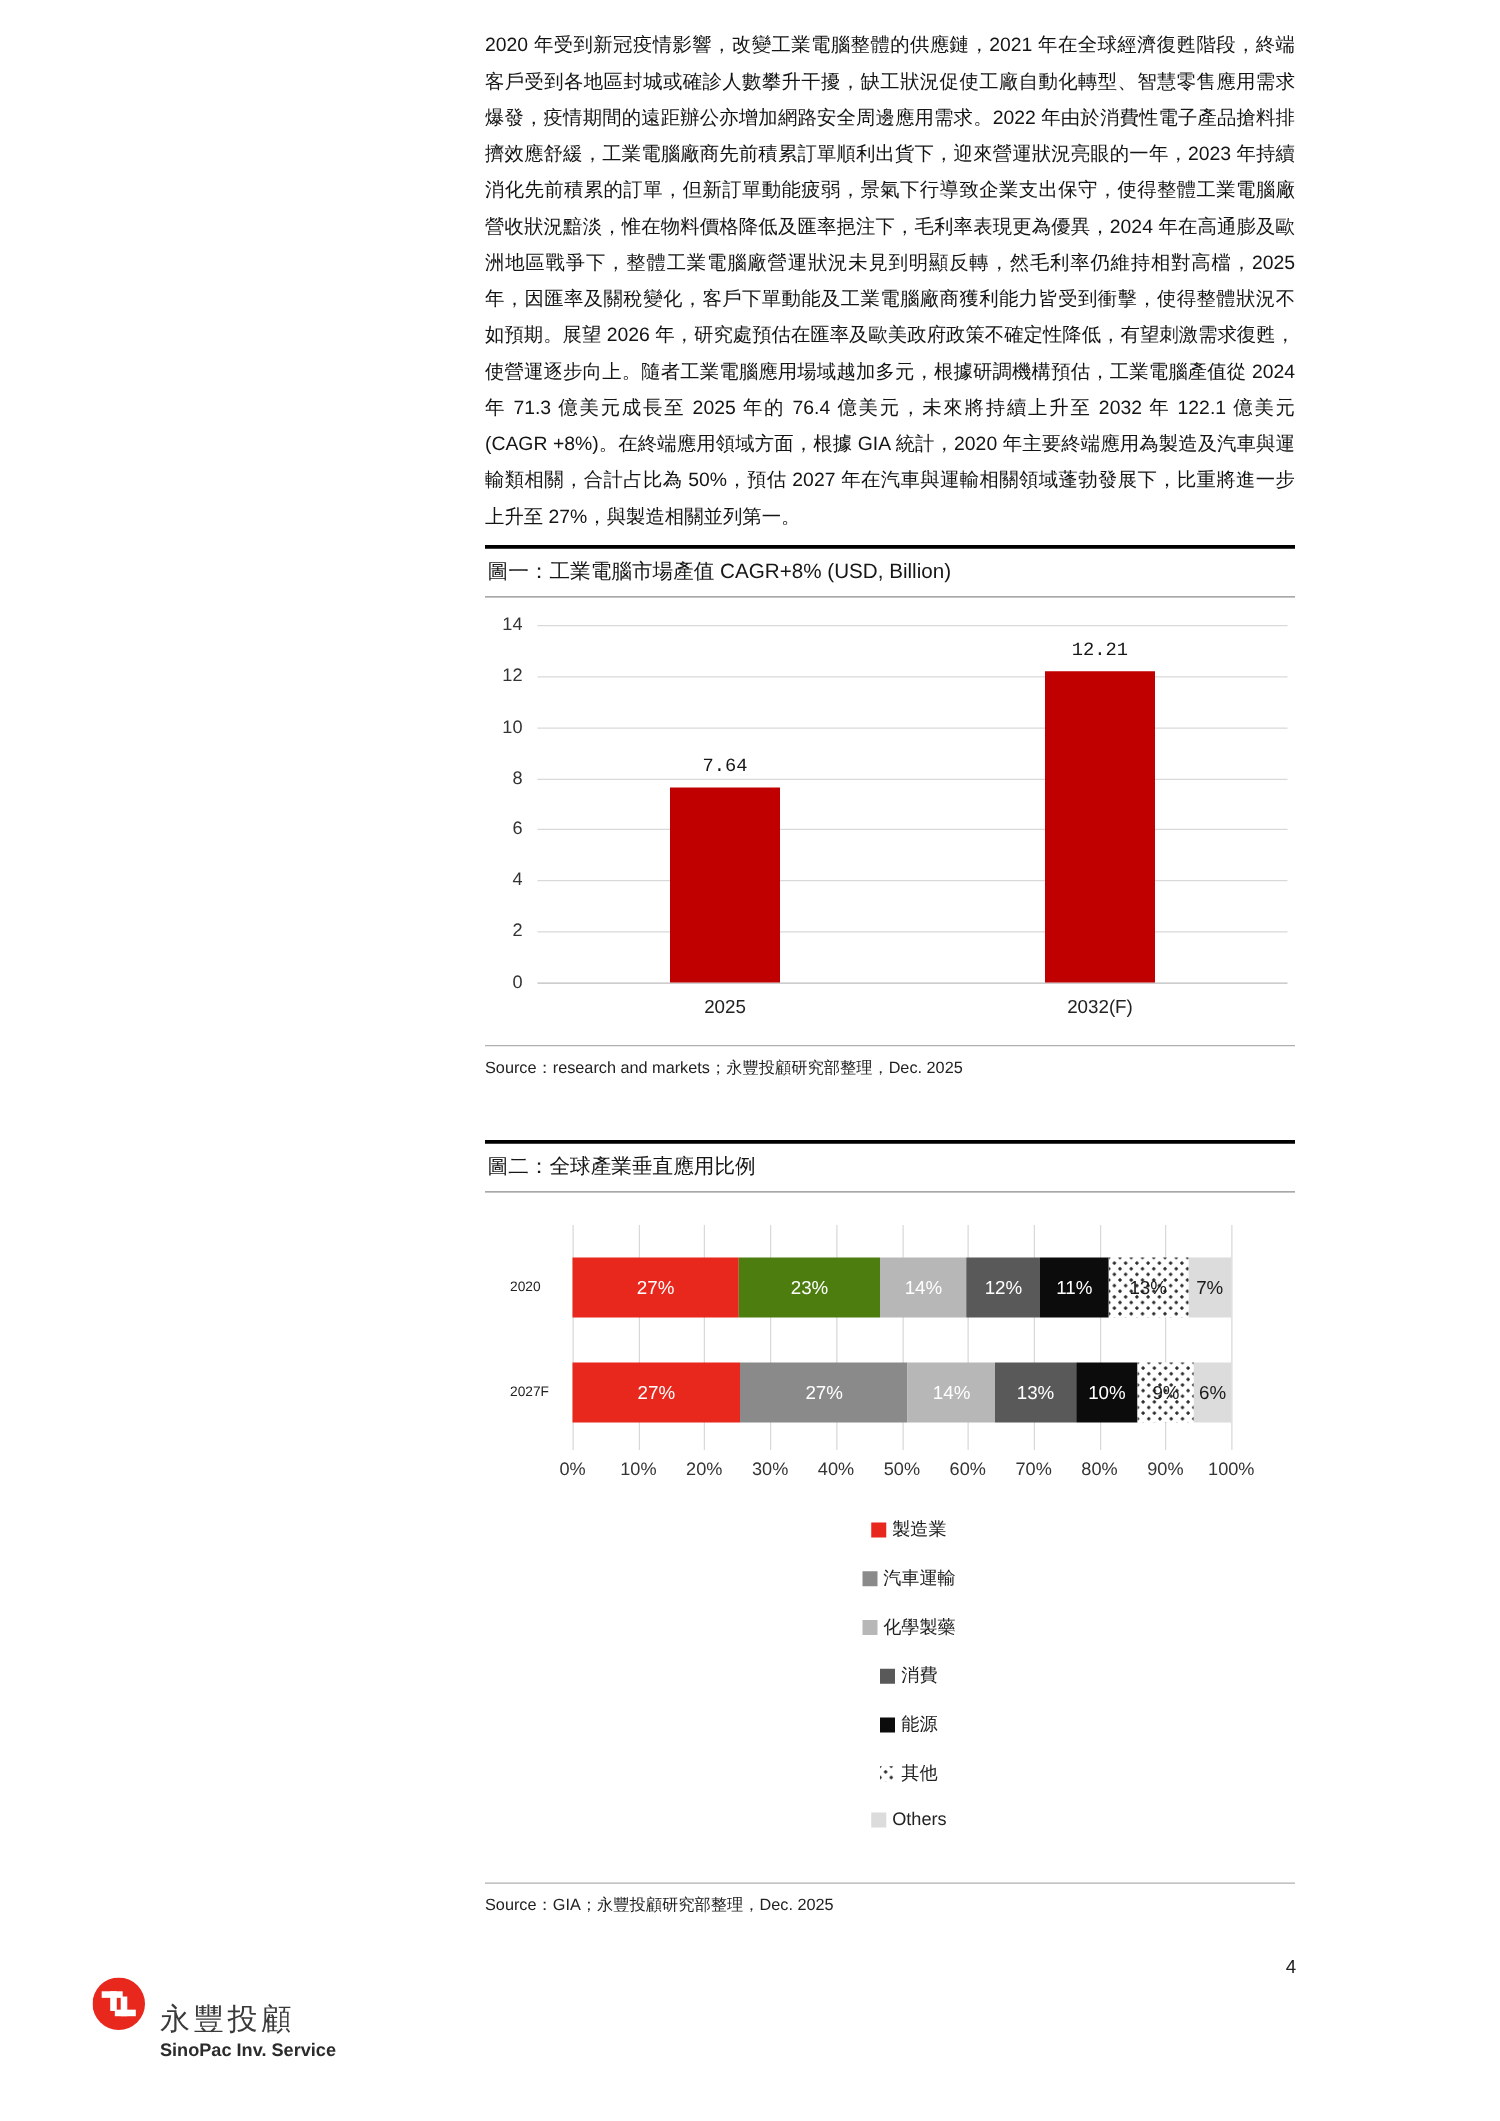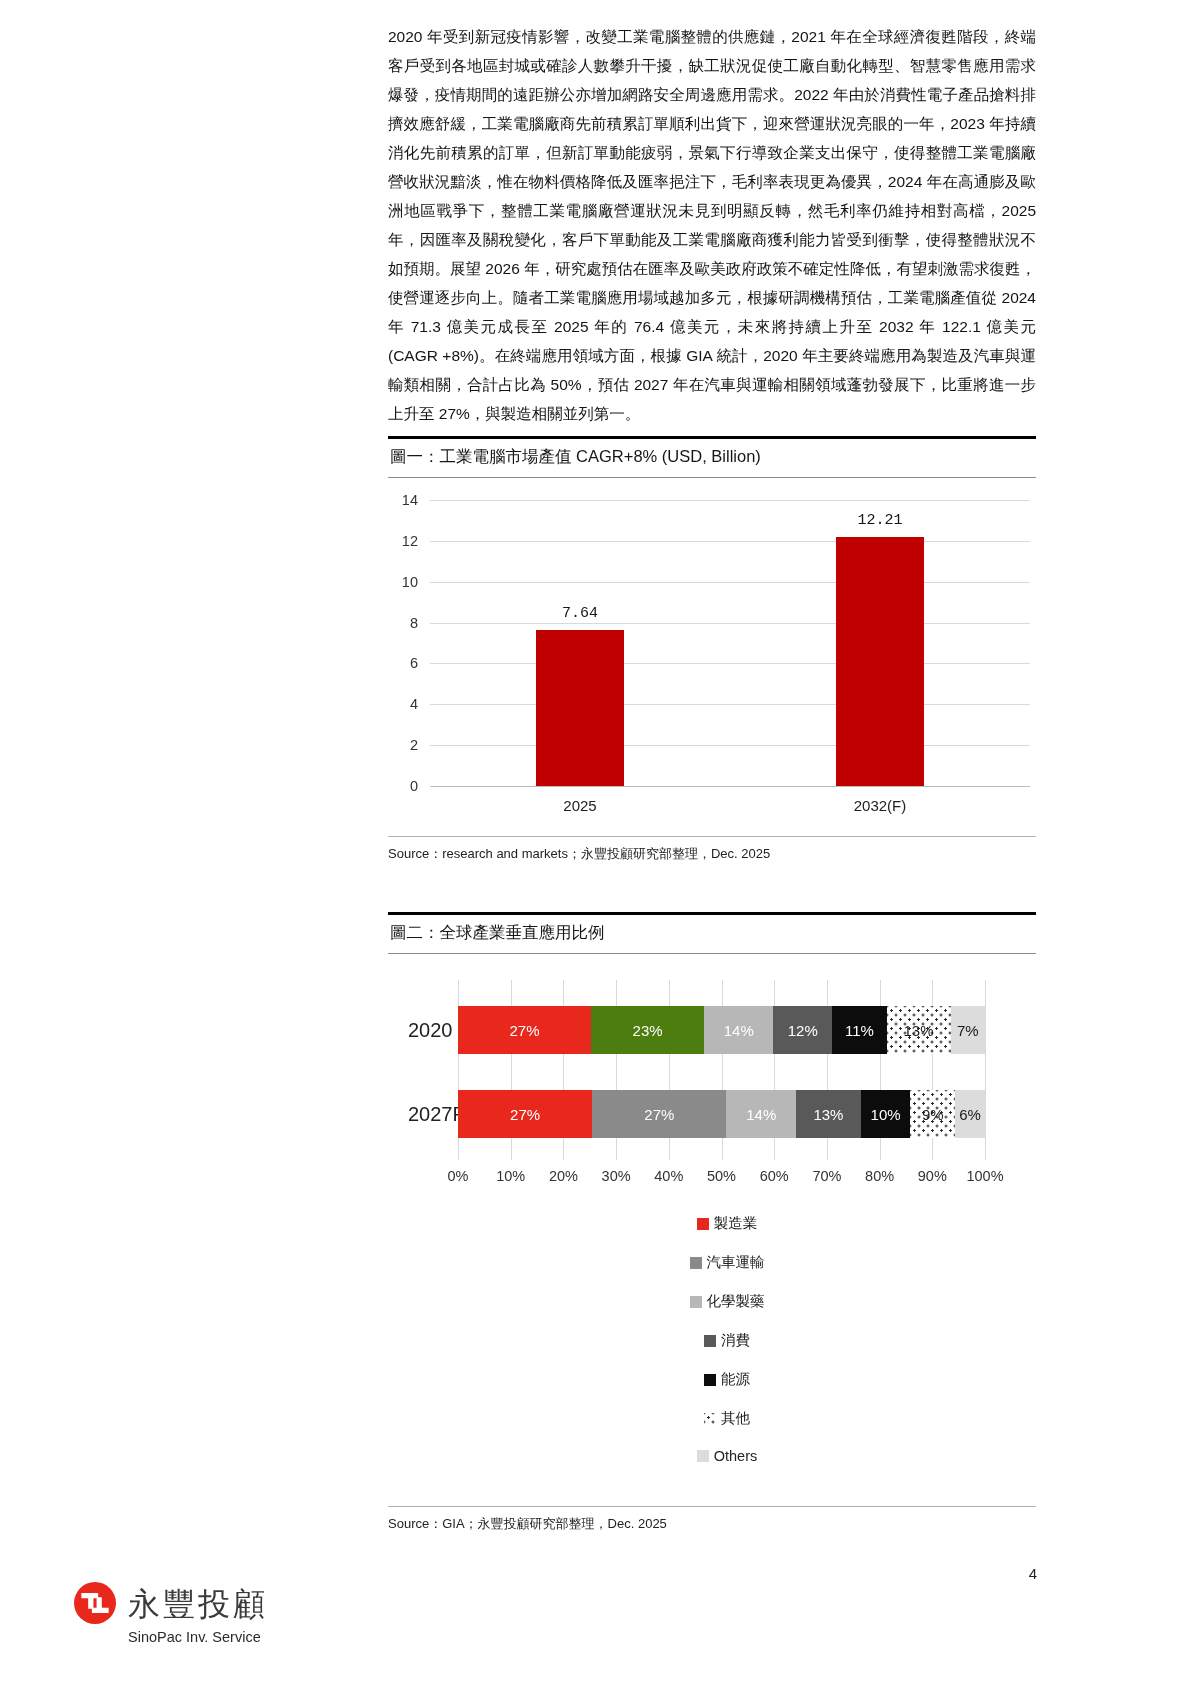--- a/index.html
+++ b/index.html
@@ -30,37 +30,37 @@
   .c1-datalabel { position:absolute; transform:translateX(-50%); font-size:15px; color:#161616;font-family:Liberation Mono, monospace; }
   .c1-cats { position:relative; height:38px; margin-left:42px; margin-right:6px; }
   .c1-cat { position:absolute; top:11px; transform:translateX(-50%); font-size:15px; color:#222; }
 
   
   .c2-plotwrap { position:relative; margin-top:26px; padding:26px 0 22px 0; }
   .c2-grid { position:absolute; left:70px; right:51px; top:0; bottom:0; }
   .c2-vline { position:absolute; top:0; bottom:0; width:1px; background:#d9d9d9; }
   .c2-row { display:flex; align-items:center; height:48px; position:relative; }
   .c2-row + .c2-row { margin-top:36px; }
-  .c2-rowlabel { width:70px; padding-left:20px; font-size:20px; color:#222; }
+  .c2-rowlabel { width:70px; padding-left:20px; font-size:11px; color:#222; }
   .c2-bar { flex:1; margin-right:51px; display:flex; height:48px; }
   .c2-seg { display:flex; align-items:center; justify-content:center; font-size:15px; overflow:hidden; white-space:nowrap; }
   .dotted-bg { background-color:#ffffff;
     background-image:radial-gradient(circle,#2a2a2a 1.1px,transparent 1.4px),radial-gradient(circle,#2a2a2a 1.1px,transparent 1.4px);
     background-size:9px 9px; background-position:0 0,4.5px 4.5px; }
   .c2-ticks { position:relative; height:22px; margin:8px 51px 0 70px; }
   .c2-tick { position:absolute; transform:translateX(-50%); font-size:14.5px; color:#333; }
   .c2-legend { display:flex; justify-content:center; align-items:center; gap:20px; margin:24px 30px 0 60px;flex-direction:column; }
   .c2-legenditem { display:flex; align-items:center; font-size:14.5px; color:#222; }
   .c2-marker { width:12px; height:12px; margin-right:5px; flex:none; }
 
   
   .footer { position:absolute; left:74px; top:1582px; display:flex; align-items:flex-start; }
   .footer-logo { width:42px; height:42px; margin-right:12px; flex:none; }
-  .brand-cn { font-size:32px; color:#3a3a3a; letter-spacing:3px; margin-top:1px; }
-  .brand-en { font-size:14.5px; font-weight:normal; color:#2b2b2b; margin-top:2px; }
+  .brand-cn { font-size:24px; color:#3a3a3a; letter-spacing:3px; margin-top:17px; }
+  .brand-en { font-size:14.5px; font-weight:bold; color:#2b2b2b; margin-top:2px; }
   .page-number { position:absolute; right:163px; top:1565px; font-size:15px; color:#222; }
 </style>
 </head>
 <body>
 
 <div class="page">
   <div class="content">
 
     <p class="body-par">2020 年受到新冠疫情影響，改變工業電腦整體的供應鏈，2021 年在全球經濟復甦階段，終端客戶受到各地區封城或確診人數攀升干擾，缺工狀況促使工廠自動化轉型、智慧零售應用需求爆發，疫情期間的遠距辦公亦增加網路安全周邊應用需求。2022 年由於消費性電子產品搶料排擠效應舒緩，工業電腦廠商先前積累訂單順利出貨下，迎來營運狀況亮眼的一年，2023 年持續消化先前積累的訂單，但新訂單動能疲弱，景氣下行導致企業支出保守，使得整體工業電腦廠營收狀況黯淡，惟在物料價格降低及匯率挹注下，毛利率表現更為優異，2024 年在高通膨及歐洲地區戰爭下，整體工業電腦廠營運狀況未見到明顯反轉，然毛利率仍維持相對高檔，2025 年，因匯率及關稅變化，客戶下單動能及工業電腦廠商獲利能力皆受到衝擊，使得整體狀況不如預期。展望 2026 年，研究處預估在匯率及歐美政府政策不確定性降低，有望刺激需求復甦，使營運逐步向上。隨者工業電腦應用場域越加多元，根據研調機構預估，工業電腦產值從 2024 年 71.3 億美元成長至 2025 年的 76.4 億美元，未來將持續上升至 2032 年 122.1 億美元(CAGR +8%)。在終端應用領域方面，根據 GIA 統計，2020 年主要終端應用為製造及汽車與運輸類相關，合計占比為 50%，預估 2027 年在汽車與運輸相關領域蓬勃發展下，比重將進一步上升至 27%，與製造相關並列第一。</p>
 

